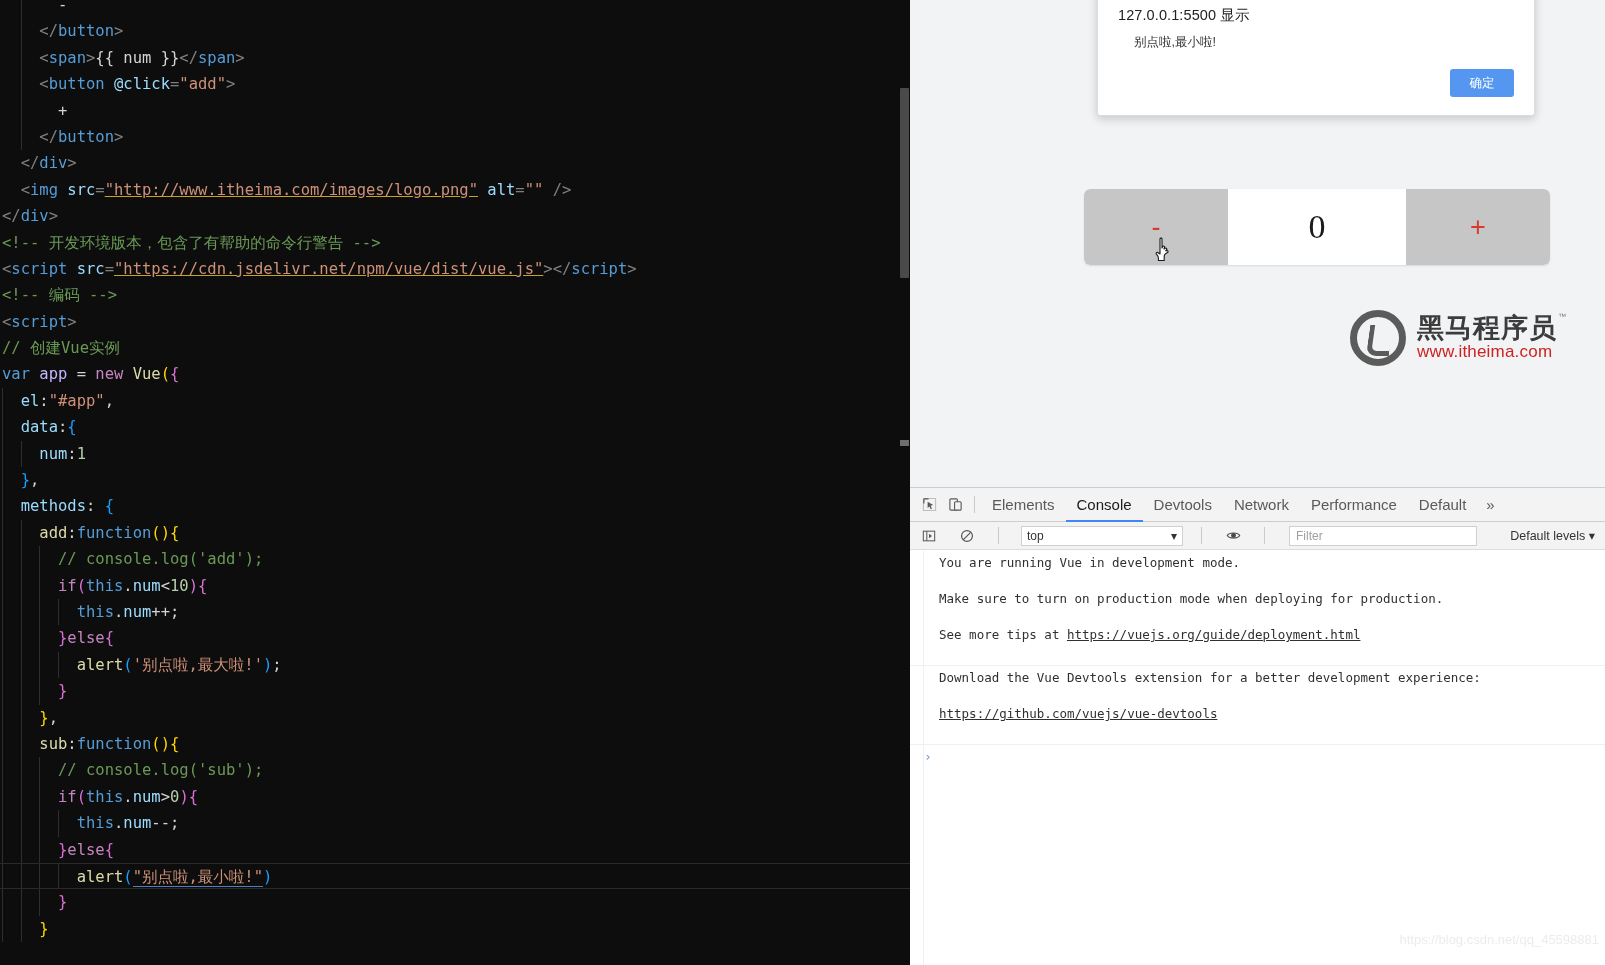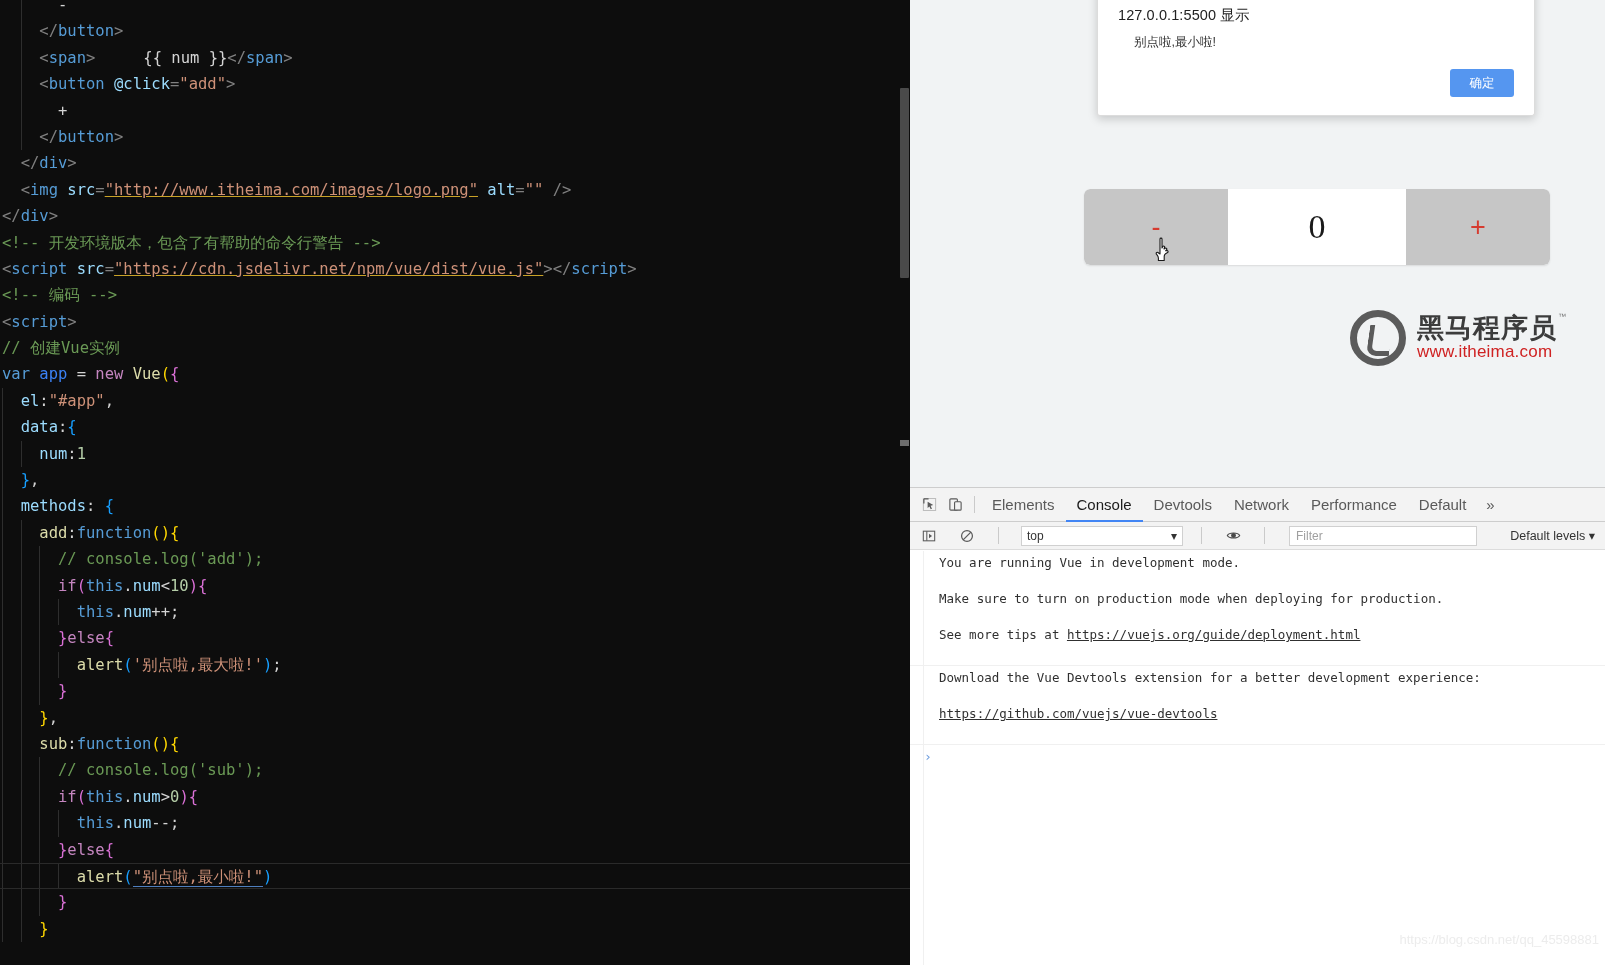--- a/index.html
+++ b/index.html
@@ -41,30 +41,30 @@
 
   
   .t-tag      { color: #569cd6; }
   .t-punct    { color: #808080; }
   .t-attr     { color: #9cdcfe; }
   .t-str      { color: #ce9178; }
   .t-link     { color: #ce9178; text-decoration: underline; text-decoration-color:#c9a227; }
   .t-comment  { color: #6a9955; }
   .t-key      { color: #569cd6; }
   .t-kw       { color: #c586c0; }
-  .t-var      { color: #3b82f6; }
+  .t-var      { color: #c4b5fd; }
   .t-fn       { color: #dcdcaa; }
   .t-num      { color: #b5cea8; }
   .t-brace    { color: #ffd700; }
   .t-brace2   { color: #da70d6; }
   .t-brace3   { color: #179fff; }
   .t-plain    { color: #d4d4d4; }
   .t-prop     { color: #9cdcfe; }
   .t-str2     { color: #ce9178; border-bottom:1px solid #4f7fbf; }
-  .t-mustache { color: #d4d4d4; margin-left: 48px; }
+  .t-mustache { color: #d4d4d4; }
 
   
   #editor-scroll {
     position: absolute; right: 1px; top: 0; width: 9px; height: 965px;
     background: transparent;
   }
   #editor-thumb {
     position: absolute; left: 0; top: 88px; width: 9px; height: 190px;
     background: #4a4a4a; border-radius: 1px;
   }

